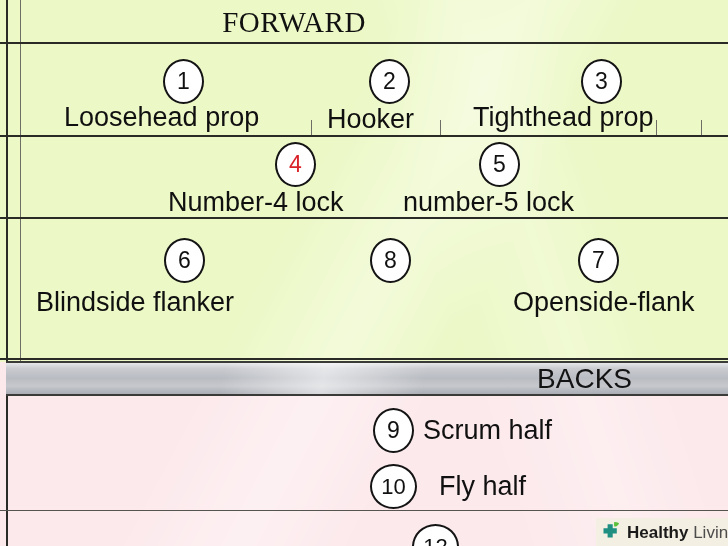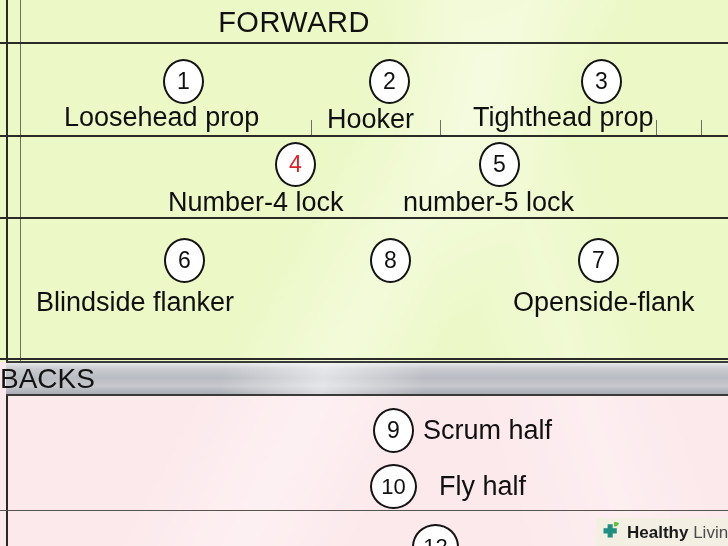--- a/index.html
+++ b/index.html
@@ -59,21 +59,21 @@
 
   
   .section-title {
     position: absolute;
     left: 0;
     width: 588px;
     text-align: center;
     font-size: 29px;
     color: #111;
     letter-spacing: .5px;
-    font-family: Liberation Sans, sans-serif;
+    font-family: Liberation Serif, serif;
   }
   .backs-bar {
     position: absolute;
     left: 6px;
     width: 722px;
     background: linear-gradient(180deg,
         #e6e7e9 0%,
         #c9cbd0 18%,
         #b9bcc2 48%,
         #c6c8cd 74%,
@@ -84,21 +84,21 @@
   }
   .backs-bar .glint {
     position: absolute;
     inset: 0;
     background: linear-gradient(100deg, rgba(255,255,255,0) 30%, rgba(255,255,255,.55) 44%, rgba(255,255,255,0) 58%);
     pointer-events: none;
   }
   .backs-label {
     position: absolute;
     left: 0; width: 632px;
-    text-align: left;
+    text-align: right;
     font-size: 28px;
     color: #131313;
     line-height: 33px;
   }
 
   
   .plabel {
     position: absolute;
     white-space: nowrap;
     font-size: 27px;

